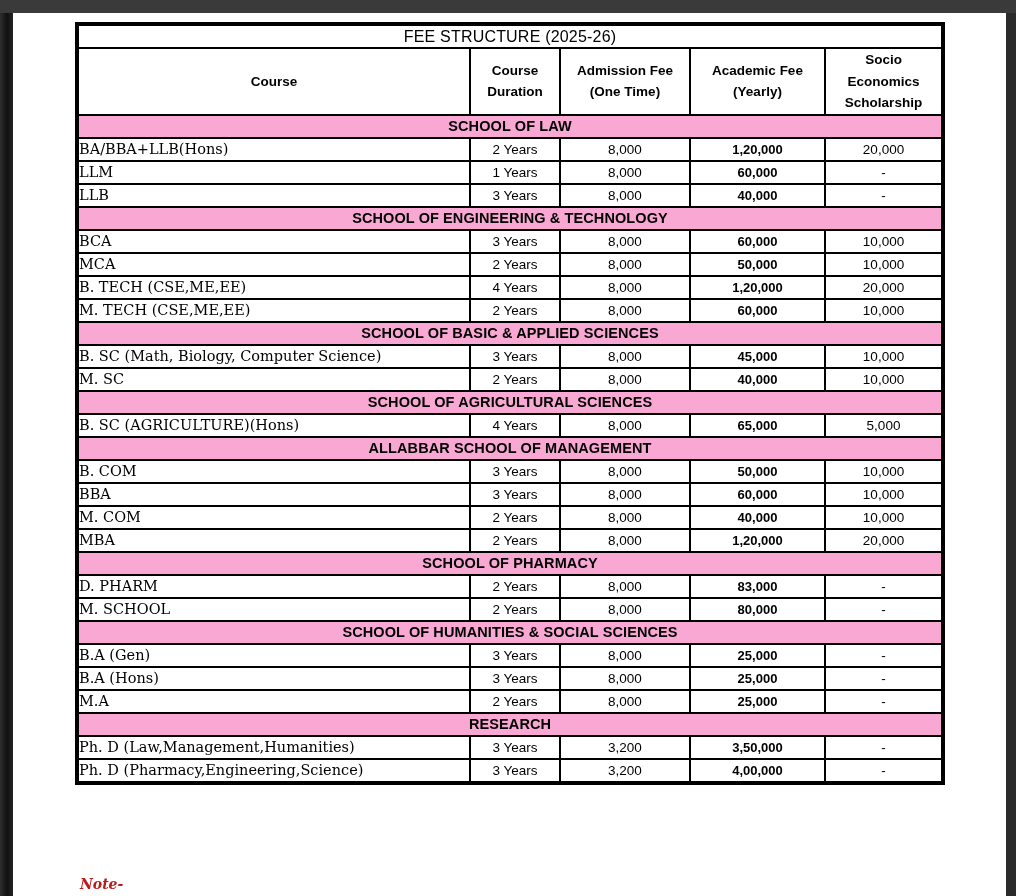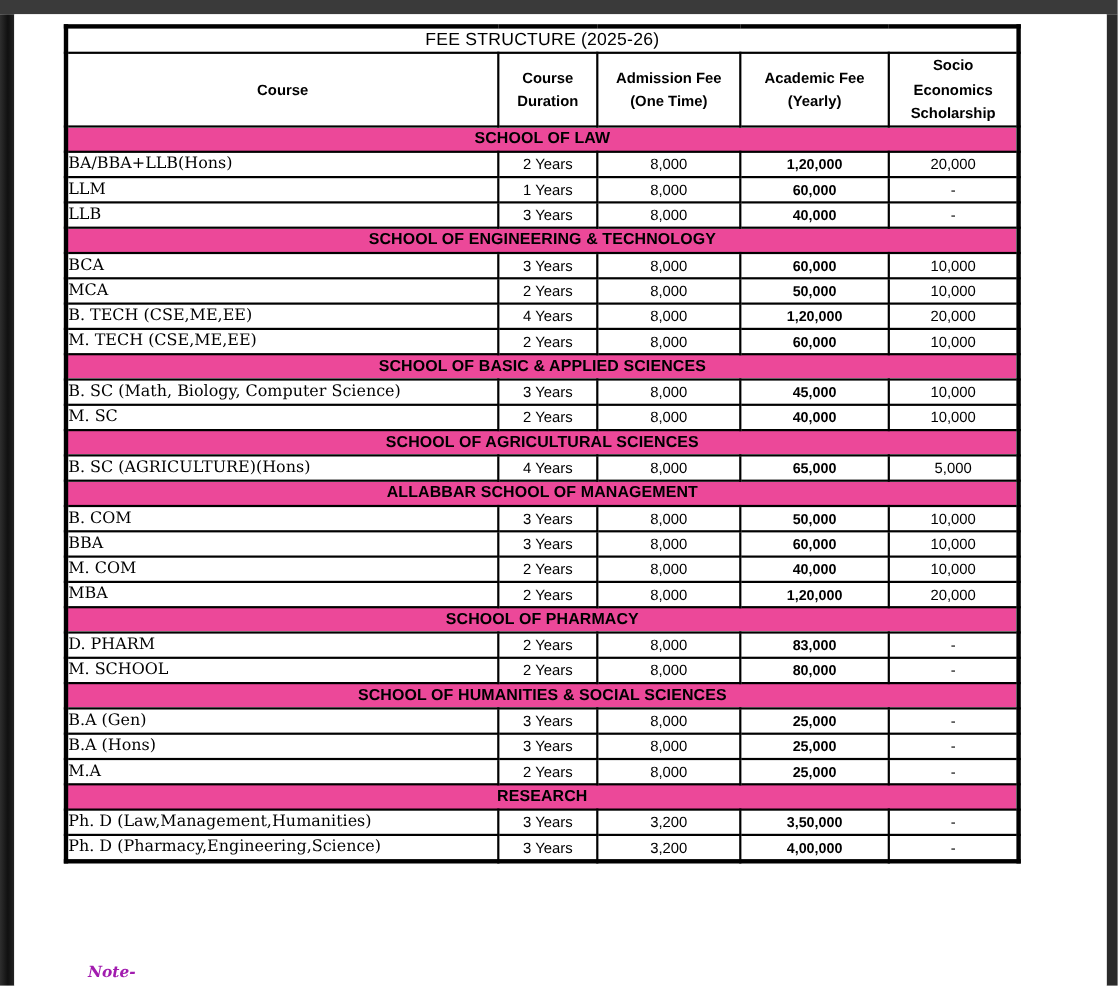--- a/index.html
+++ b/index.html
@@ -26,21 +26,21 @@
     width: 10px; height: 883px;
     background: #2b2b2b;
   }
   .document-page {
     position: absolute; top: 13px; left: 13px;
     width: 993px; height: 883px;
     background: #ffffff;
   }
 
   table.fee-table {
-    position: absolute; left: 58px; top: 22px;
+    position: absolute; left: 75px; top: 22px;
     width: 866px;
     border-collapse: collapse;
     table-layout: fixed;
     border: 4px solid #000000;
   }
   .fee-table td, .fee-table th {
     border: 2px solid #000000;
     padding: 0;
     overflow: hidden;
     color: #000000;
@@ -56,21 +56,21 @@
     height: 61px;
     text-align: center;
     vertical-align: middle;
     font-size: 13.5px;
     font-weight: 700;
     line-height: 1.6;
   }
   .col-header.pad-narrow { padding: 0 16px; }
   .section-header {
     height: 21px;
-    background: #ec4899;
+    background: #f9a8d4;
     text-align: center;
     font-size: 14.5px;
     font-weight: 700;
     letter-spacing: 0.1px;
   }
   .data-row td { height: 21px; }
   .cell-course {
     font-family: "DejaVu Serif", "Liberation Serif", serif;
     font-weight: 400;
     font-size: 14.5px;
@@ -88,21 +88,21 @@
     font-size: 13px;
     font-weight: 700;
     margin-top: 28px;
   }
   .note-label {
     position: absolute; left: 80px; top: 876px;
     font-family: "DejaVu Serif", "Liberation Serif", serif;
     font-weight: 700;
     font-style: italic;
     font-size: 14px;
-    color: #a21caf;
+    color: #b91c1c;
   }
 </style>
 </head>
 <body>
 
 <div class="chrome-top"></div>
 <div class="chrome-left"></div>
 <div class="chrome-right"></div>
 <div class="document-page"></div>
 

